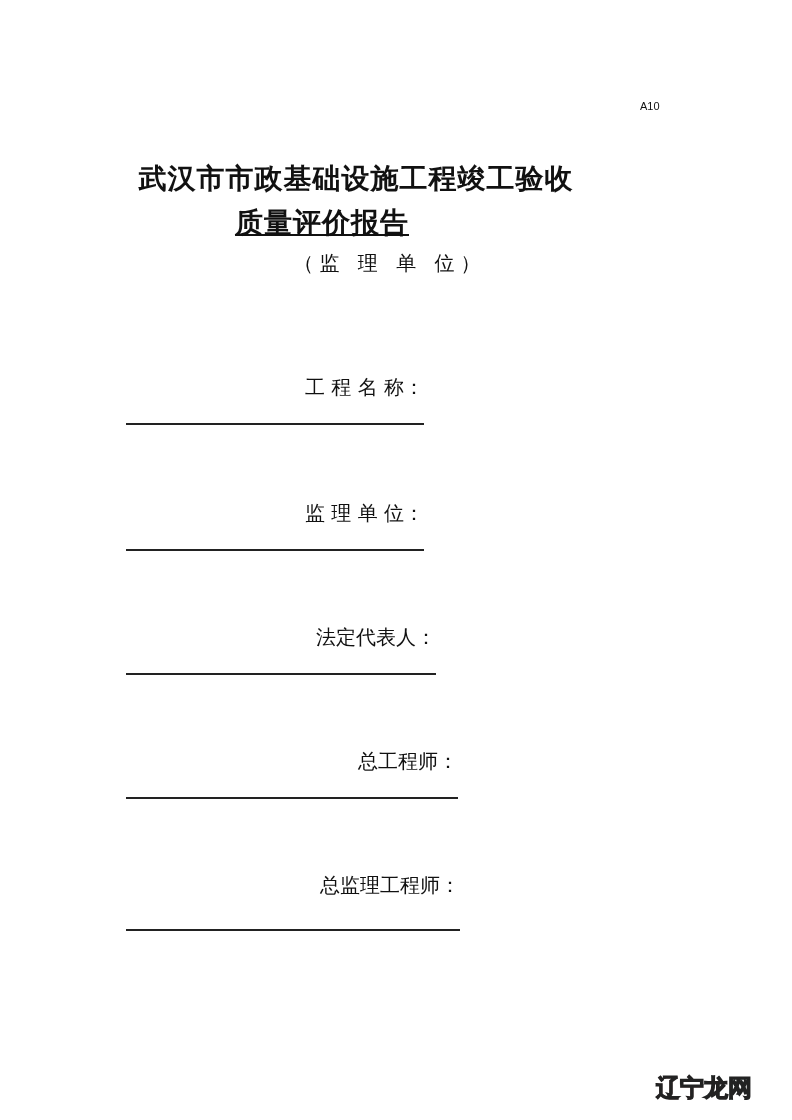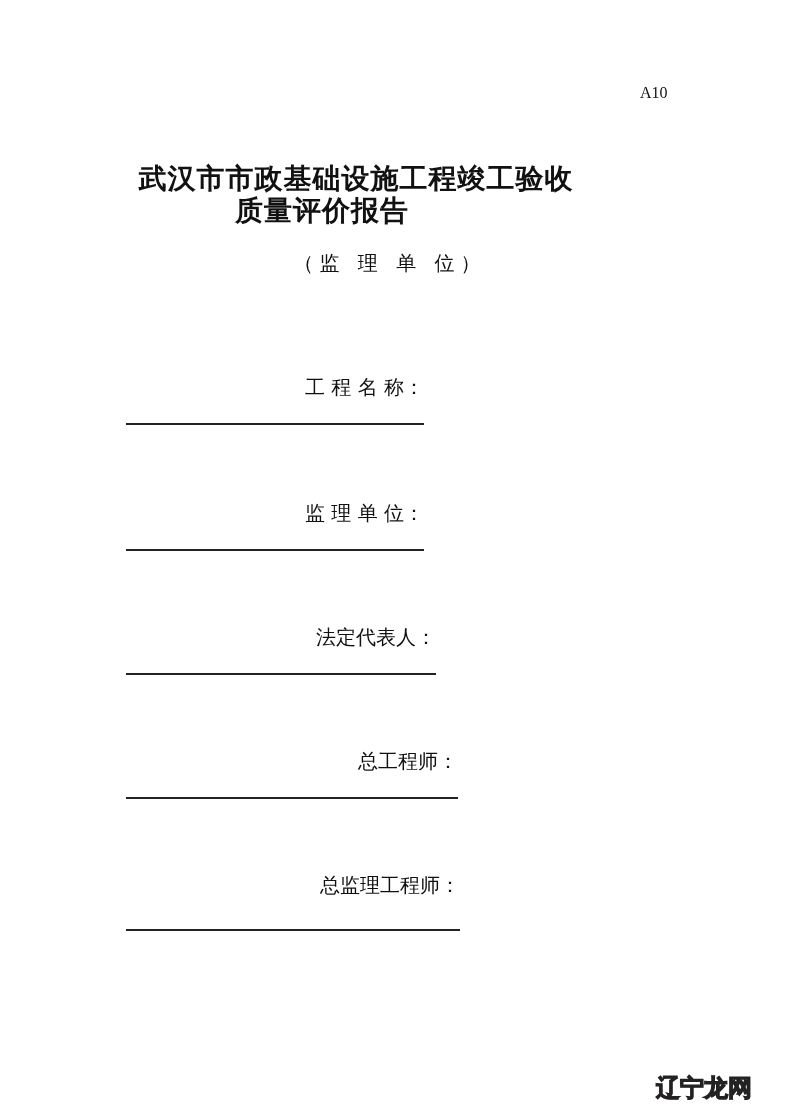--- a/index.html
+++ b/index.html
@@ -1,20 +1,20 @@
 <!DOCTYPE html>
 <html><head>
 <meta charset="utf-8">
 <style>
   html, body { margin:0; padding:0; }
   body { width:792px; height:1120px; background:#ffffff; position:relative; overflow:hidden;
          font-family:"DejaVu Serif", "Liberation Serif", serif; color:#111; }
-  .code { position:absolute; left:640px; top:84px; font-size:16px; font-family:Liberation Serif, serif; }
+  .code { position:absolute; left:640px; top:100px; font-size:11px; font-family:Liberation Sans, sans-serif; }
   .title1 { position:absolute; left:0; width:712px; top:160px; text-align:center; font-size:28px; font-weight:bold; letter-spacing:1px; font-family:"DejaVu Sans", sans-serif; }
-  .title2 { position:absolute; left:0; width:644px; top:192px; text-align:center; font-size:28px; font-weight:bold; letter-spacing:1px; font-family:"DejaVu Sans", sans-serif; }
+  .title2 { position:absolute; left:0; width:644px; top:204px; text-align:center; font-size:28px; font-weight:bold; letter-spacing:1px; font-family:"DejaVu Sans", sans-serif;text-decoration:underline; }
   .subtitle { position:absolute; left:0; width:780px; top:250px; text-align:center; font-size:20px; letter-spacing:6px; }
   .field { position:absolute; left:120px; display:flex; align-items:flex-end; font-size:20px;flex-direction:column; }
   .field .label { white-space:pre; }
   .field .line { border-bottom:2px solid #222; height:22px; margin-left:6px; }
   .watermark { position:absolute; left:656px; top:1072px; font-size:24px; font-weight:bold; font-family:"DejaVu Sans", sans-serif; }
   .wm-a { color:#7f1d1d; -webkit-text-stroke:1px #222; }
   .wm-b { color:#0f766e; -webkit-text-stroke:1.2px #222; }
 </style>
 </head>
 <body>

